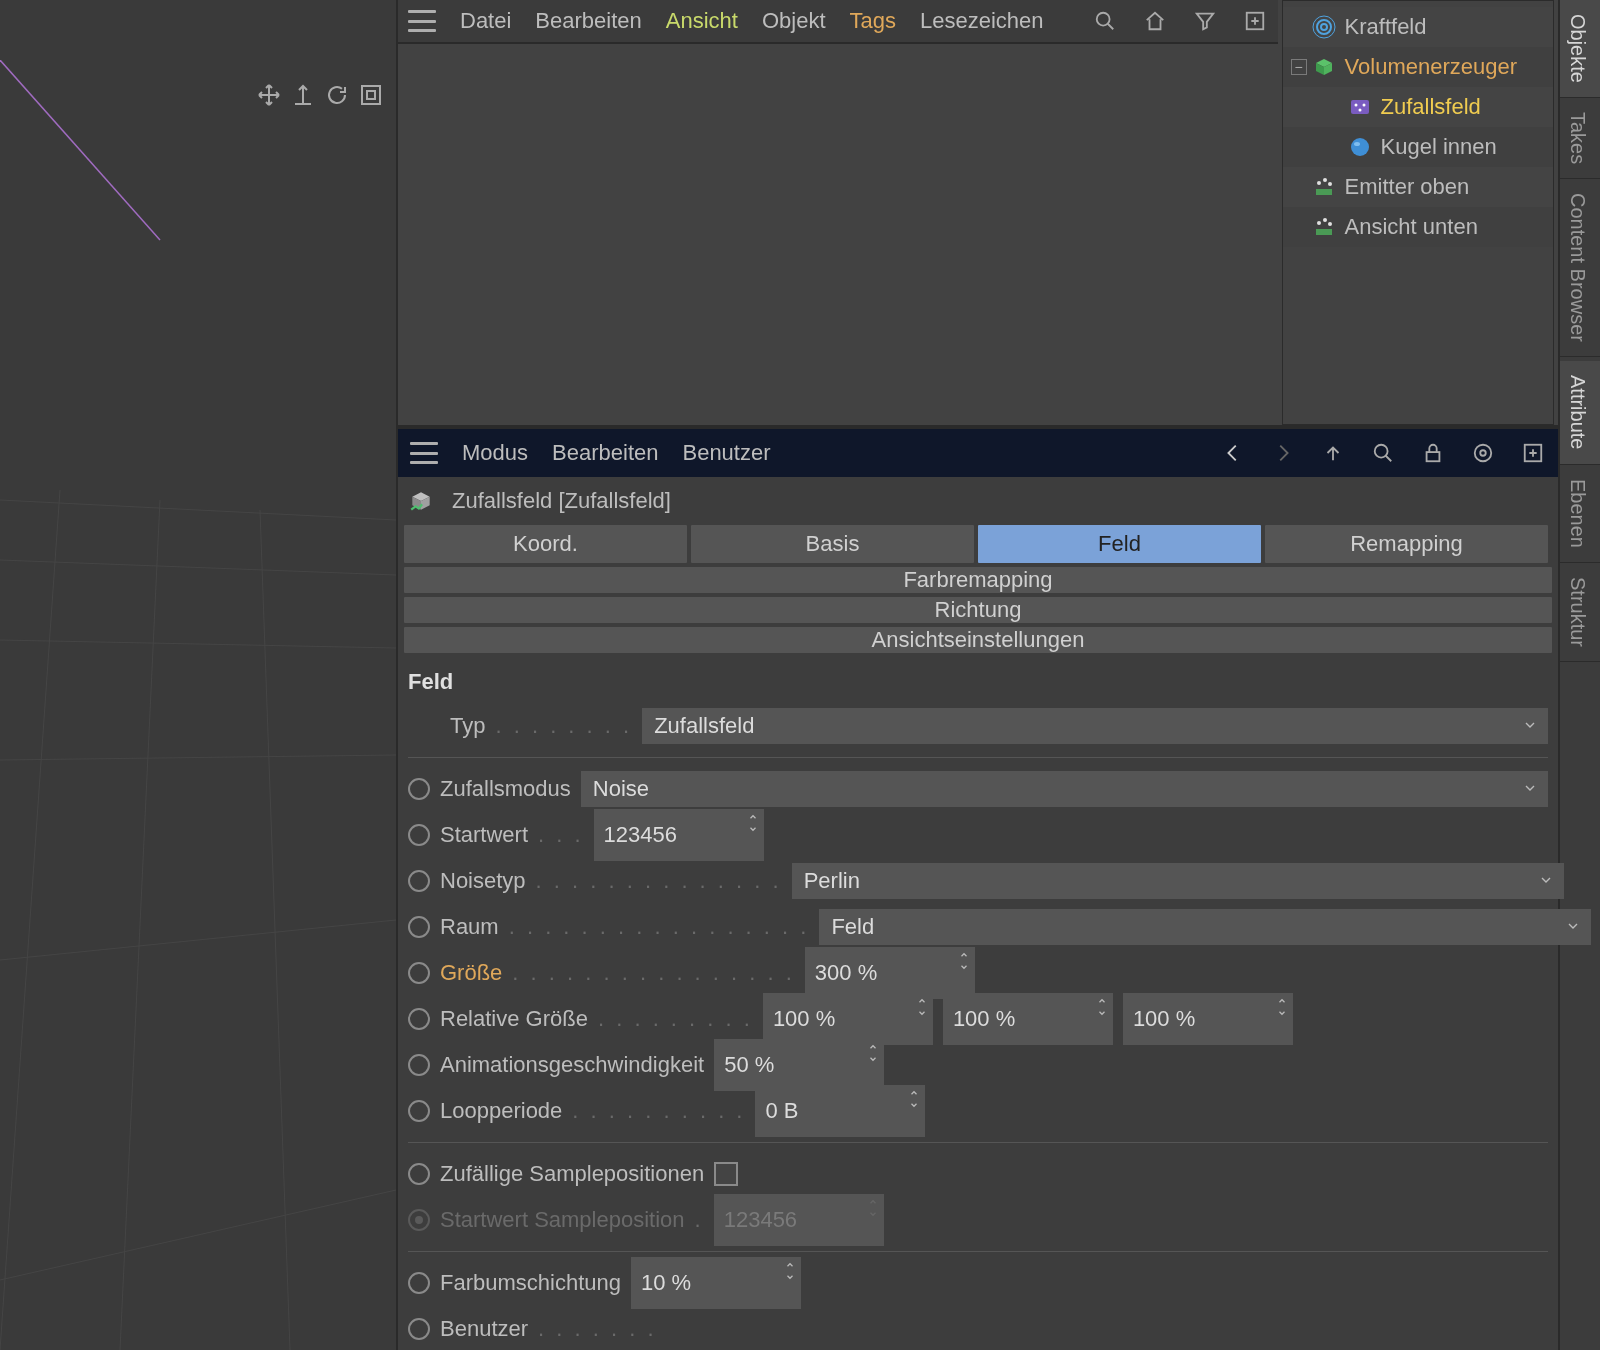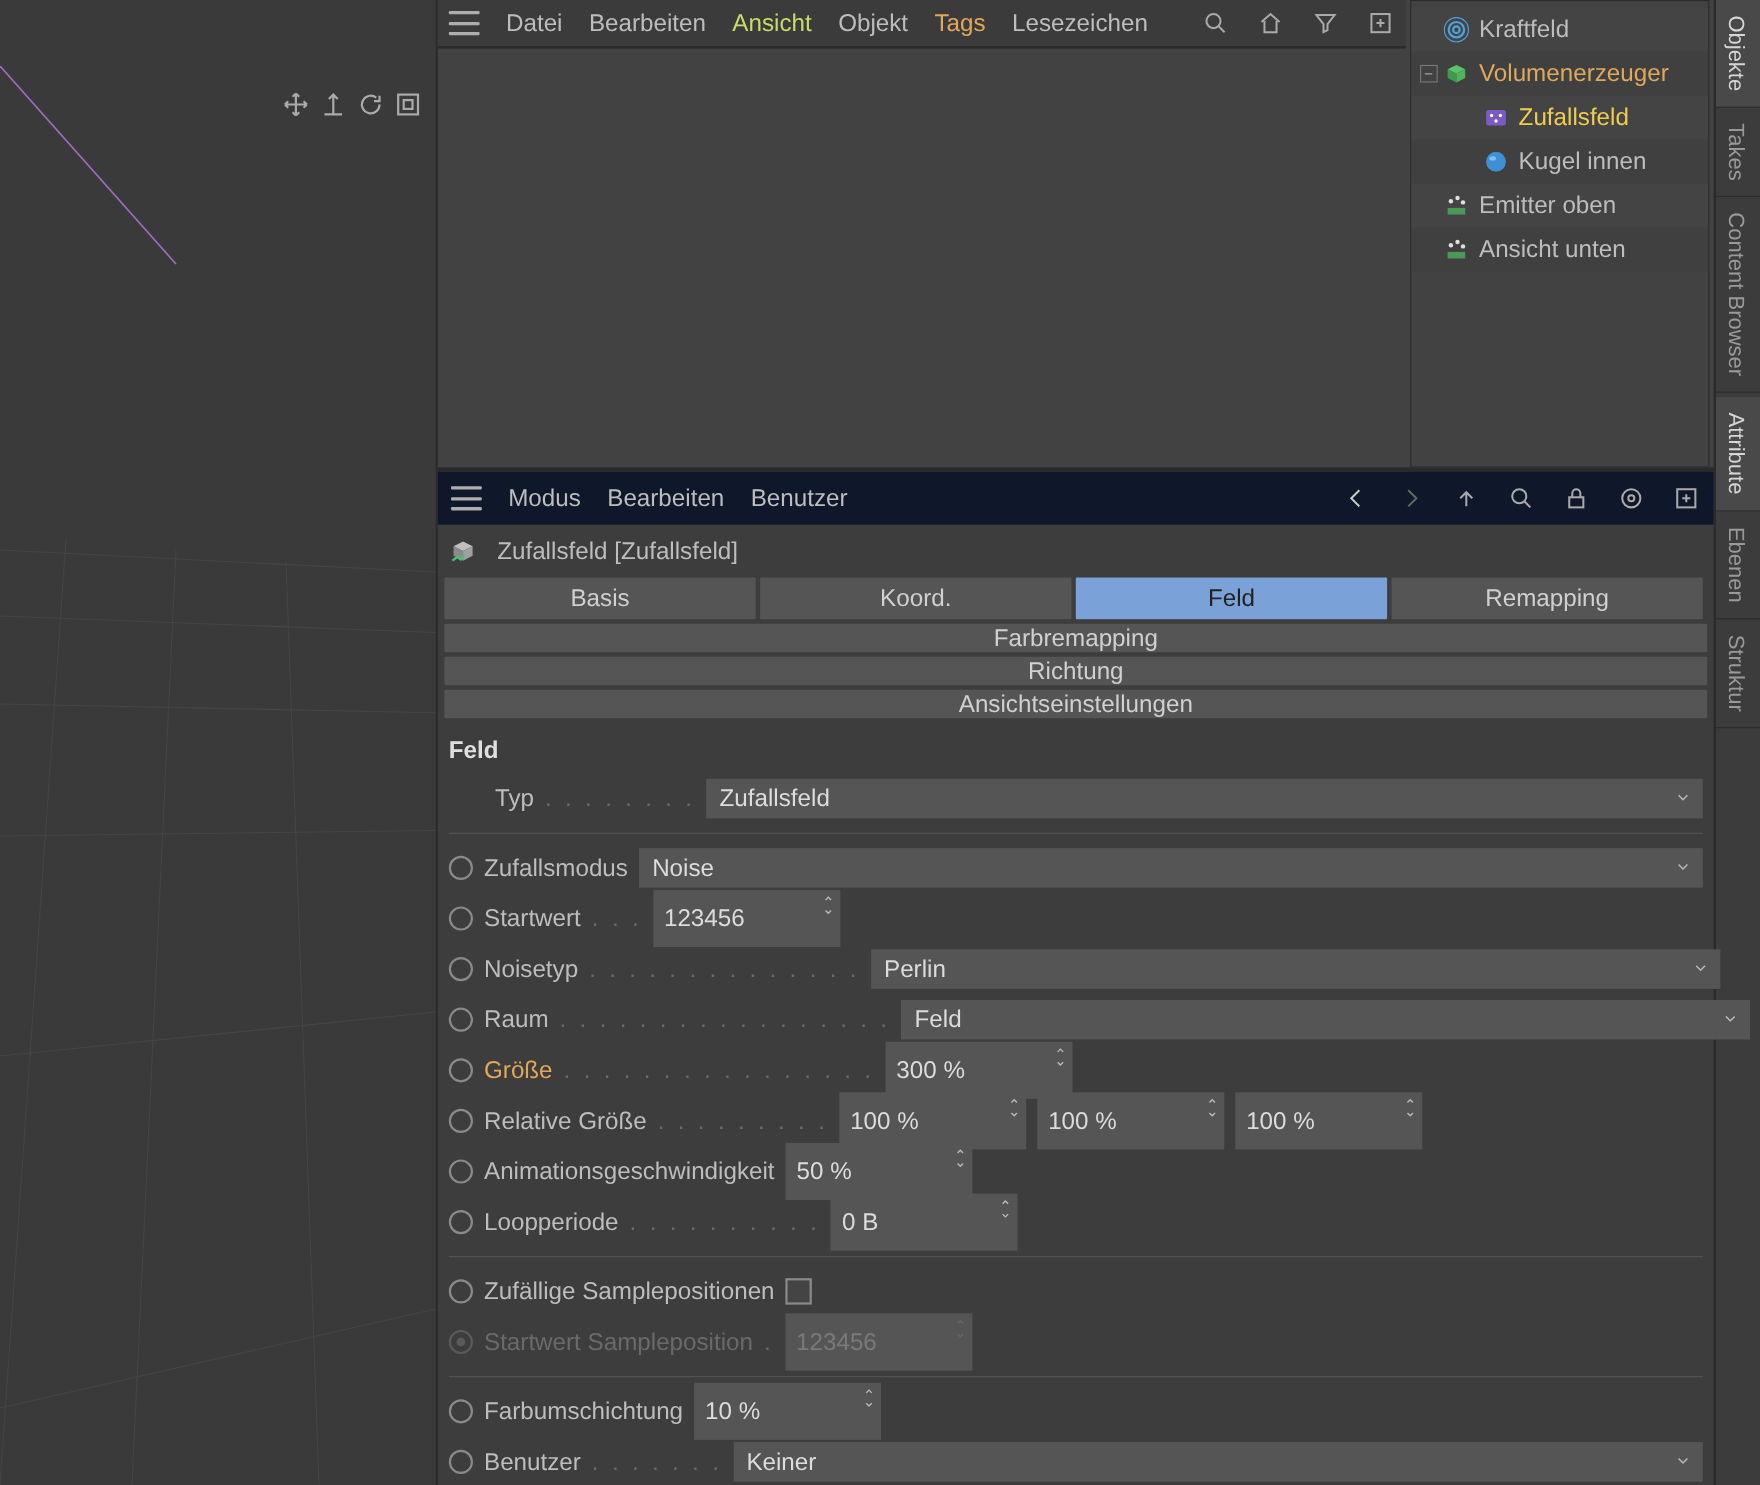--- a/index.html
+++ b/index.html
@@ -383,22 +383,22 @@
               <path d="M4 8l8-4 8 4-8 4z" fill="#bfbfbf"></path>
               <path d="M4 8v8l8 4V12z" fill="#8a8a8a"></path>
               <path d="M20 8v8l-8 4V12z" fill="#a0a0a0"></path>
               <path d="M3 20l4-3 3 2 3-4" stroke="#4fbf6f" fill="none" stroke-width="2"></path>
             </svg>
         </span>
         <span>Zufallsfeld [Zufallsfeld]</span>
       </div>
 
       <div class="tabs">
+        <div class="tab">Koord.</div>
         <div class="tab">Basis</div>
-        <div class="tab">Koord.</div>
         <div class="tab active">Feld</div>
         <div class="tab">Remapping</div>
       </div>
       <div class="tabs tab2row" style="margin-top:4px;flex-direction:column;">
         <div class="tab">Farbremapping</div>
         <div class="tab">Richtung</div>
         <div class="tab">Ansichtseinstellungen</div>
       </div>
 
       <div class="attr-body">
@@ -607,26 +607,20 @@
                 </svg>
               </span>
             </div>
           <span style="flex:1"></span>
         </div>
 
         <div class="prm">
           <span class="bullet"></span>
           <label>Benutzer</label>
           <span class="dots-fill">. . . . . . .</span>
-          <div class="dd" style="flex:1">
-            <span>Keiner</span>
-            <span class="chev"><svg width="16" height="16" viewBox="0 0 24 24">
-                  <path d="M6 9l6 6 6-6" fill="none" stroke-width="2"></path>
-                </svg></span>
-          </div>
         </div>
 
       </div>
     </div>
   </div>
 
   <div class="side-tabs">
     <div class="side-tab active">Objekte</div>
     <div class="side-tab">Takes</div>
     <div class="side-tab">Content Browser</div>

